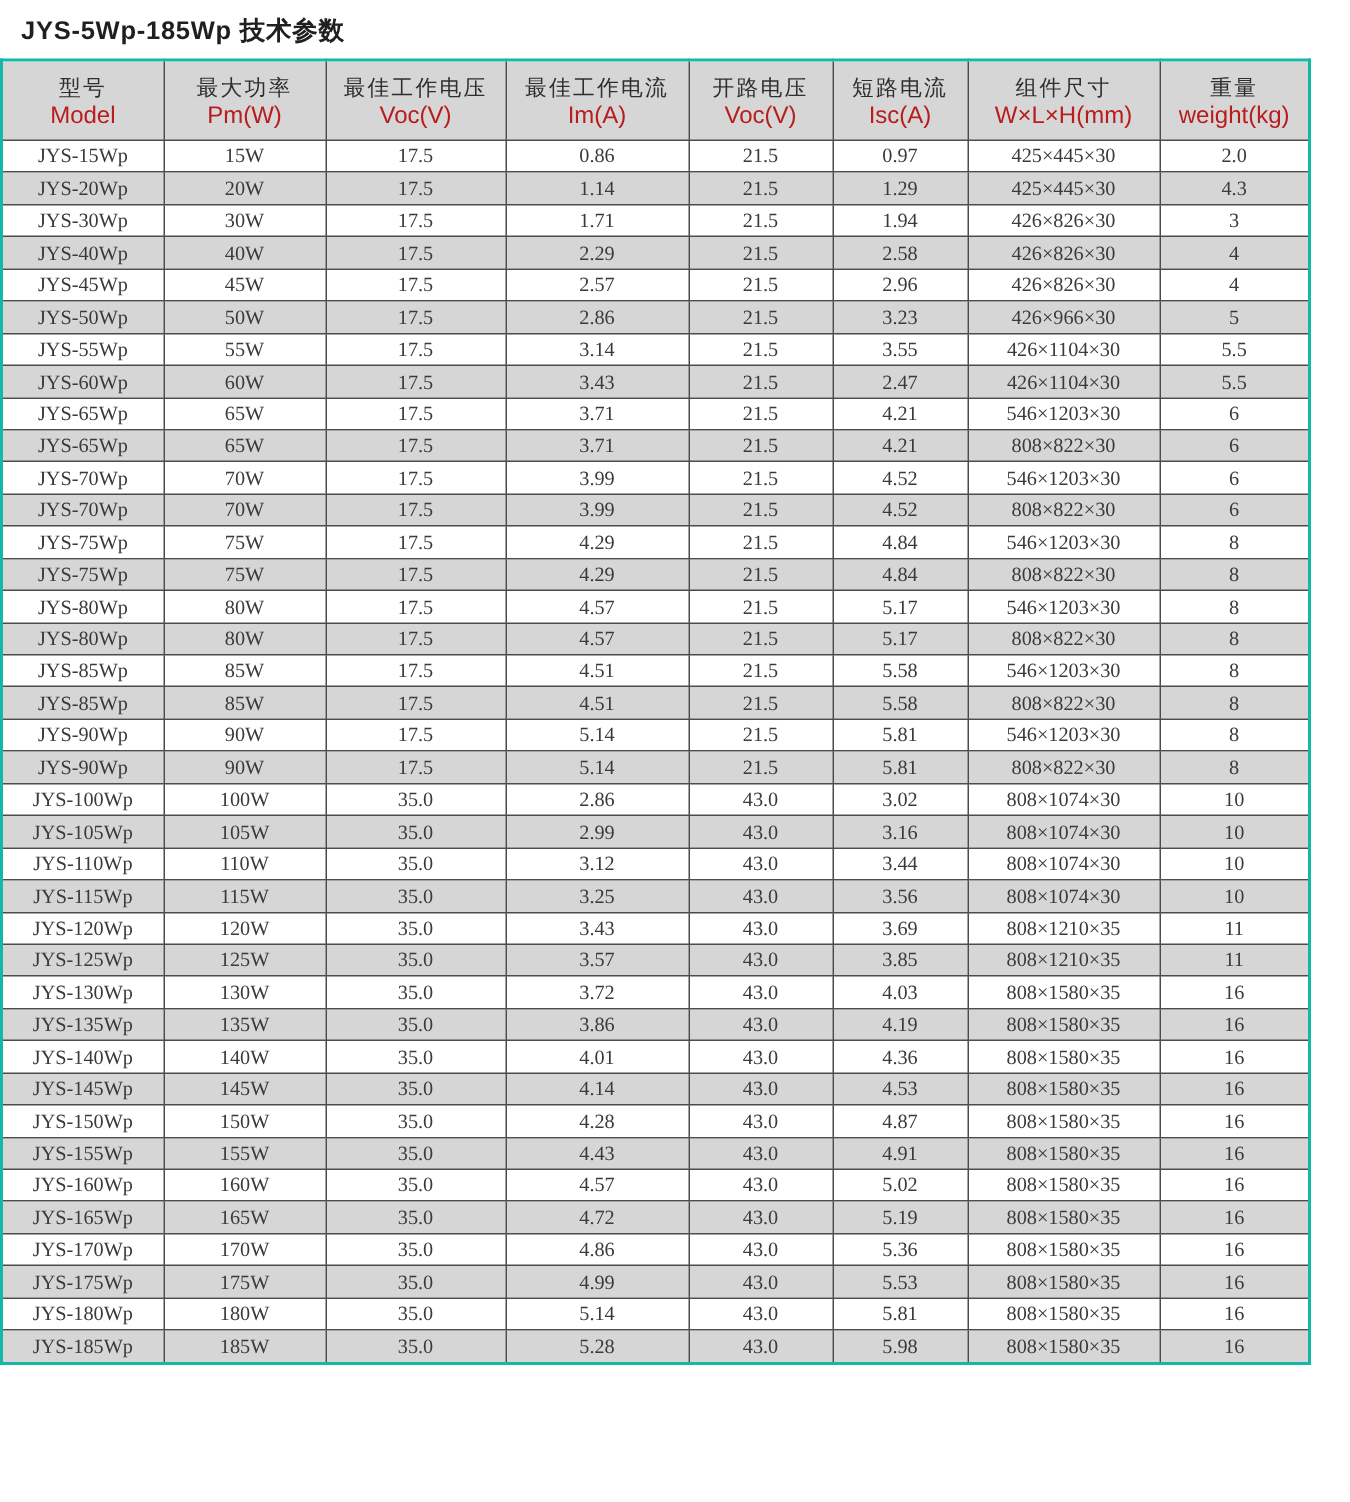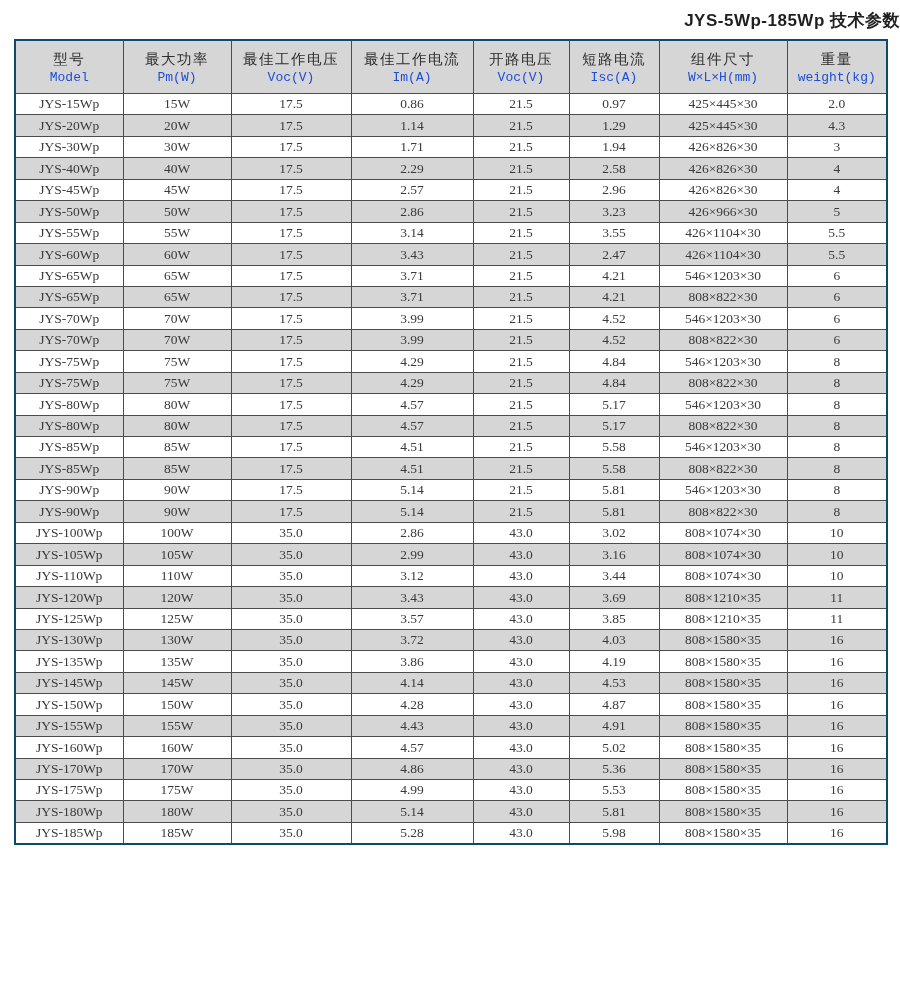--- a/index.html
+++ b/index.html
@@ -9,28 +9,26 @@
     font-family:"Liberation Sans",sans-serif;
     -webkit-font-smoothing:antialiased;
   }
   .page-title{
     font-family:"Liberation Sans",sans-serif;
     font-weight:bold;
     font-size:17px;
     color:#1f1f1f;
     margin:9px 0 7px 14px;
     letter-spacing:.5px;
-    text-align:right;
   }
   table.spec{
     border-collapse:collapse;
     table-layout:fixed;
     width:872px;
-    margin-left:14px;
-    border:2px solid #0c4a6e;
+    border:2px solid #14b8a6;
   }
   table.spec th, table.spec td{
     border:1px solid #4c4c4c;
     text-align:center;
     vertical-align:middle;
     overflow:hidden;
     white-space:nowrap;
     padding:0;
   }
   thead th{
@@ -39,24 +37,24 @@
     font-weight:normal;
     color:#2e2e2e;
     border-bottom:2px solid #4c4c4c;
   }
   .h-zh{
     font-size:14.5px;
     letter-spacing:1.5px;
     line-height:20px;
   }
   .h-en{
-    font-family:Liberation Mono, monospace;
-    font-size:13px;
+    font-family:Liberation Sans, sans-serif;
+    font-size:16px;
     line-height:17px;
-    color:#1d4ed8;
+    color:#b91c1c;
   }
   tbody td{
     height:20.45px;
     font-family:"Liberation Serif",serif;
     font-size:13.5px;
     color:#3a3a3a;
     line-height:1;
   }
   tbody tr:nth-child(even) td{
     background:#d6d6d6;
@@ -342,20 +340,30 @@
         <td>JYS-110Wp</td>
         <td>110W</td>
         <td>35.0</td>
         <td>3.12</td>
         <td>43.0</td>
         <td>3.44</td>
         <td>808×1074×30</td>
         <td>10</td>
       </tr>
       <tr>
+        <td>JYS-115Wp</td>
+        <td>115W</td>
+        <td>35.0</td>
+        <td>3.25</td>
+        <td>43.0</td>
+        <td>3.56</td>
+        <td>808×1074×30</td>
+        <td>10</td>
+      </tr>
+      <tr>
         <td>JYS-120Wp</td>
         <td>120W</td>
         <td>35.0</td>
         <td>3.43</td>
         <td>43.0</td>
         <td>3.69</td>
         <td>808×1210×35</td>
         <td>11</td>
       </tr>
       <tr>
@@ -382,20 +390,30 @@
         <td>JYS-135Wp</td>
         <td>135W</td>
         <td>35.0</td>
         <td>3.86</td>
         <td>43.0</td>
         <td>4.19</td>
         <td>808×1580×35</td>
         <td>16</td>
       </tr>
       <tr>
+        <td>JYS-140Wp</td>
+        <td>140W</td>
+        <td>35.0</td>
+        <td>4.01</td>
+        <td>43.0</td>
+        <td>4.36</td>
+        <td>808×1580×35</td>
+        <td>16</td>
+      </tr>
+      <tr>
         <td>JYS-145Wp</td>
         <td>145W</td>
         <td>35.0</td>
         <td>4.14</td>
         <td>43.0</td>
         <td>4.53</td>
         <td>808×1580×35</td>
         <td>16</td>
       </tr>
       <tr>
@@ -418,20 +436,30 @@
         <td>808×1580×35</td>
         <td>16</td>
       </tr>
       <tr>
         <td>JYS-160Wp</td>
         <td>160W</td>
         <td>35.0</td>
         <td>4.57</td>
         <td>43.0</td>
         <td>5.02</td>
+        <td>808×1580×35</td>
+        <td>16</td>
+      </tr>
+      <tr>
+        <td>JYS-165Wp</td>
+        <td>165W</td>
+        <td>35.0</td>
+        <td>4.72</td>
+        <td>43.0</td>
+        <td>5.19</td>
         <td>808×1580×35</td>
         <td>16</td>
       </tr>
       <tr>
         <td>JYS-170Wp</td>
         <td>170W</td>
         <td>35.0</td>
         <td>4.86</td>
         <td>43.0</td>
         <td>5.36</td>

